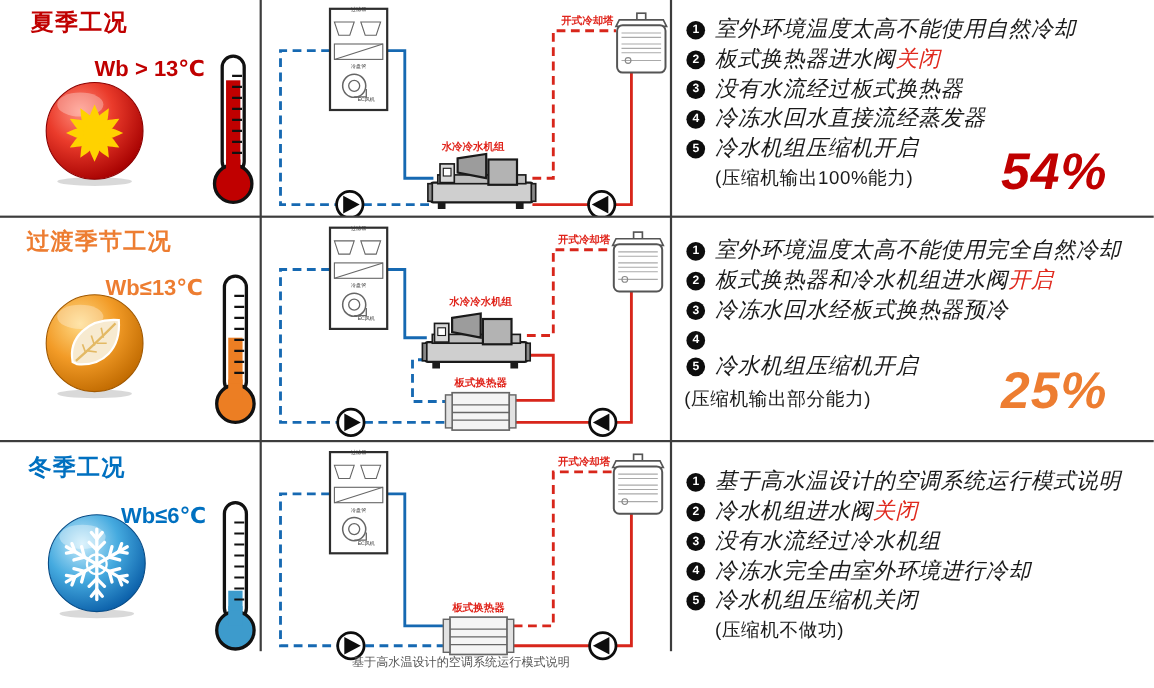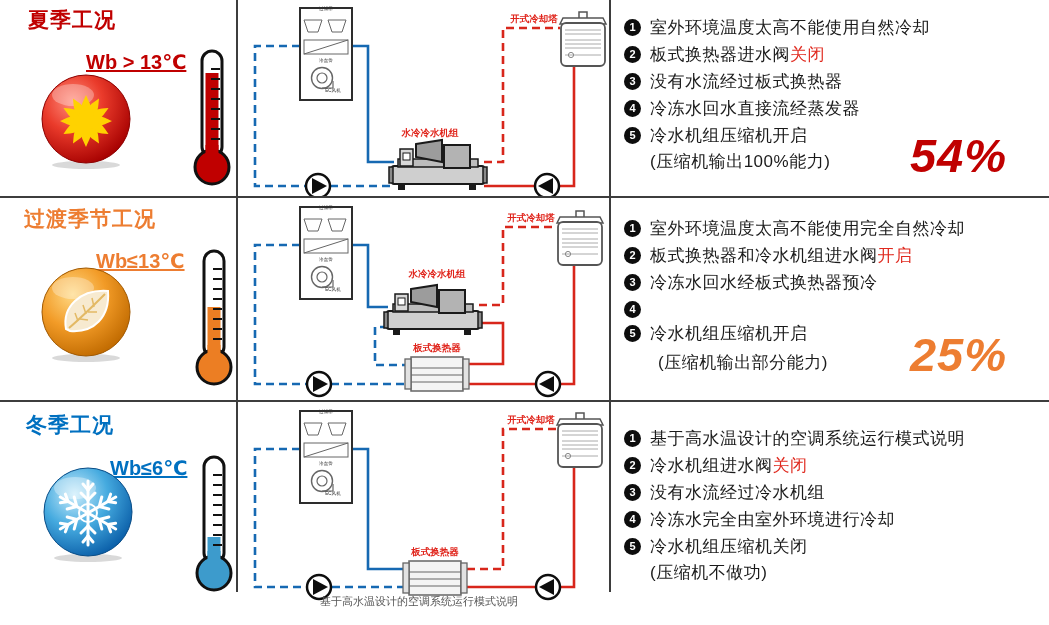--- a/index.html
+++ b/index.html
@@ -2,27 +2,27 @@
 <html><head>
 <meta charset="utf-8">
 <style>
   html,body{margin:0;padding:0;background:#fff;}
   .canvas{position:relative;width:1049px;height:625px;background:#fff;overflow:hidden;
           font-family:"Liberation Sans","DejaVu Sans",sans-serif;}
   .vline{position:absolute;top:0;width:2px;height:592px;background:#3d3d3d;}
   .hline{position:absolute;left:0;width:1049px;height:2px;background:#3d3d3d;}
   .row{position:absolute;left:0;width:1049px;}
   .title{position:absolute;font-size:21px;font-weight:bold;letter-spacing:1px;}
-  .wb{position:absolute;font-size:20px;font-weight:bold;text-decoration:underline;}
+  .wb{position:absolute;font-size:20px;font-weight:bold;}
   .sphere{position:absolute;}
   .thermo{position:absolute;}
   .diagram{position:absolute;left:237px;top:0;}
   .items{position:absolute;left:624px;margin:0;padding:0;list-style:none;}
   .items li{display:flex;align-items:flex-start;margin-bottom:4px;}
-  .itxt{font-size:17px;line-height:23px;color:#1a1a1a;letter-spacing:0.5px;white-space:nowrap;}
+  .itxt{font-size:20px;line-height:23px;color:#1a1a1a;letter-spacing:0.5px;white-space:nowrap;font-style:italic;}
   .hl{color:#e02a1f;}
   .bullet{flex:0 0 auto;width:17px;height:17px;border-radius:50%;background:#0d0d0d;color:#fff;
           font-size:11px;font-weight:bold;text-align:center;line-height:17px;margin:3px 9px 0 0;}
   .sub{font-size:17px;line-height:23px;color:#1a1a1a;letter-spacing:0.5px;margin:0 0 0 26px;white-space:nowrap;}
   .pct{position:absolute;left:895px;width:112px;text-align:right;font-size:47px;font-weight:bold;
        font-style:italic;letter-spacing:1px;}
   .c-sum{color:#c00000}.c-mid{color:#ed7d31}.c-win{color:#0070c0}
   .caption{position:absolute;left:320px;top:594px;width:400px;text-align:left;font-size:11px;color:#555;}
   .dlabel{fill:#e0241b;font-weight:bold;font-size:9.5px;font-family:"Liberation Sans",sans-serif;}
   .tlabel{fill:#333;font-size:4.6px;font-family:"Liberation Sans",sans-serif;}
@@ -257,21 +257,21 @@
           <span class="itxt"><span>冷冻水回水经板式换热器预冷</span><span class="hl"></span></span>
         </li>
     <li>
           <span class="bullet">4</span>
         </li>
     <li>
           <span class="bullet">5</span>
           <span class="itxt"><span>冷水机组压缩机开启</span><span class="hl"></span></span>
         </li>
   </ul>
-  <div class="sub" style="position:absolute;left:632px;top:154px">(压缩机输出部分能力)</div>
+  <div class="sub" style="position:absolute;left:596px;top:154px">(压缩机输出部分能力)</div>
   <div class="pct c-mid" style="top:130px">25%</div>
 </section>
 
 <section class="row" style="top:401px;height:224px">
   <div class="title c-win" style="left:26px;top:10px">冬季工况</div>
   <div class="wb c-win" style="left:110px;top:55px">Wb≤6℃</div>
 
   <svg class="sphere" style="left:40px;top:62px" width="96" height="100" viewBox="0 0 96 100">
     <ellipse cx="48" cy="95" rx="34" ry="4" fill="#000" opacity="0.15"></ellipse>
     <circle cx="48" cy="49" r="44" fill="url(#gsnow)" stroke="#084c86" stroke-width="1"></circle>

